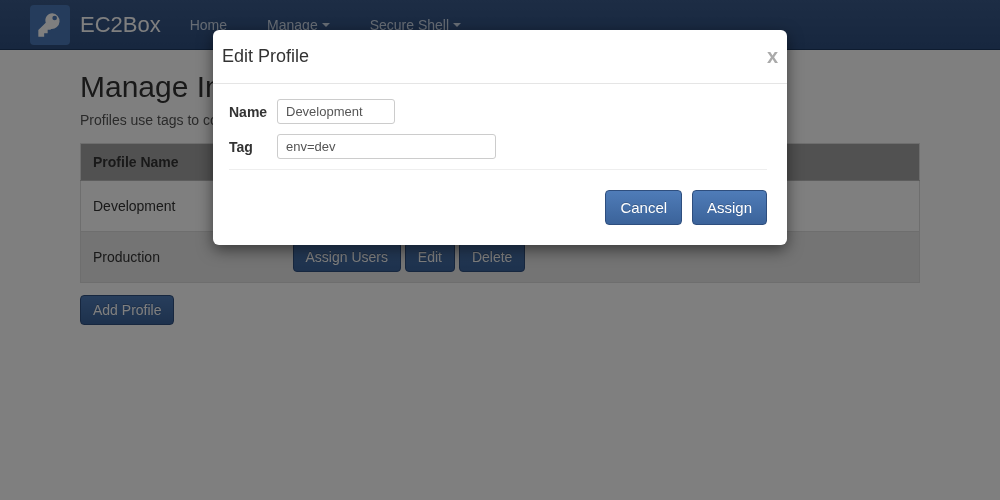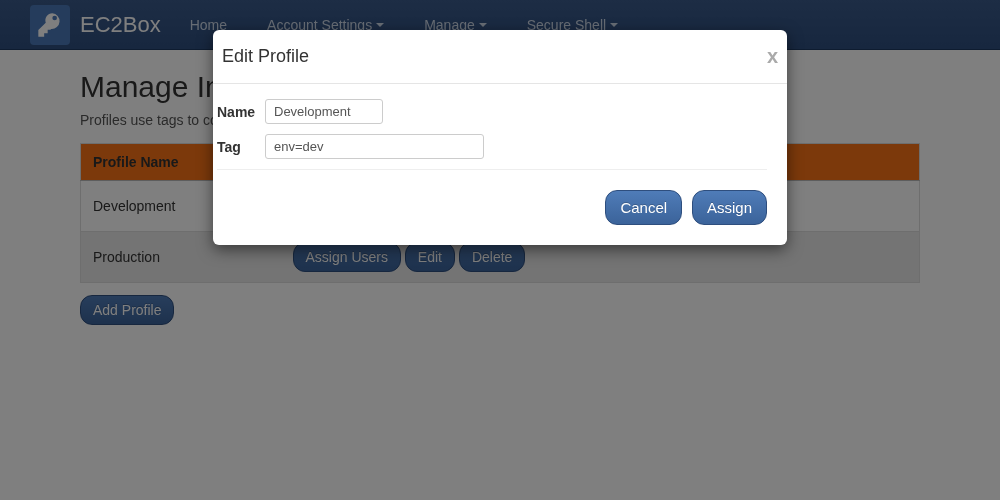--- a/index.html
+++ b/index.html
@@ -14,34 +14,34 @@
   .nav-item { color: #cdd8e8; padding: 15px 14px; cursor: pointer; display: flex; align-items: center; }
   .caret { display: inline-block; width: 0; height: 0; margin-left: 4px; vertical-align: middle; border-top: 4px solid; border-right: 4px solid transparent; border-left: 4px solid transparent; }
 
   
   .page { padding: 20px 80px; }
   .page-title { font-size: 30px; font-weight: 400; color: #333; margin-bottom: 8px; }
   .page-desc { color: #555; margin-bottom: 15px; }
 
   table.profiles { width: 100%; border-collapse: collapse; border: 1px solid #ddd; margin-bottom: 12px; }
   table.profiles th, table.profiles td { padding: 10px 12px; border-top: 1px solid #ddd; text-align: left; vertical-align: middle; }
-  table.profiles thead th { background: #f97316; font-weight: 700; border-bottom: 1px solid #bbb; }
+  table.profiles thead th { background: #a3a3a3; font-weight: 700; border-bottom: 1px solid #bbb; }
   table.profiles tbody tr:nth-child(even) td { background: #e8e8e8; }
   .sort-icons { float: right; font-size: 10px; line-height: 8px; color: #444; }
 
-  .btn { display: inline-block; padding: 6px 12px; font-size: 14px; border-radius: 12px; cursor: pointer; text-align: center; border: 1px solid transparent; }
+  .btn { display: inline-block; padding: 6px 12px; font-size: 14px; border-radius: 4px; cursor: pointer; text-align: center; border: 1px solid transparent; }
   .btn-primary { color: #fff; background: linear-gradient(#4f7cb8, #3b639a); border: 1px solid #2e4e7e; text-shadow: 0 -1px 0 rgba(0,0,0,.2); }
 
   
   .backdrop { position: absolute; inset: 0; background: rgba(0,0,0,.5); }
   .modal { position: absolute; top: 30px; left: 50%; transform: translateX(-50%); width: 574px; background: #fff; border-radius: 6px; box-shadow: 0 5px 15px rgba(0,0,0,.5); }
   .modal-header { padding: 15px 9px; border-bottom: 1px solid #e5e5e5; display: flex; justify-content: space-between; align-items: center; }
   .modal-title { font-size: 18px; font-weight: 400; }
   .close-x { color: #aaa; font-size: 20px; font-weight: 700; cursor: pointer; }
-  .modal-body { padding: 15px 20px 5px 4px; }
+  .modal-body { padding: 15px 20px 5px 16px; }
   .form-row { display: flex; align-items: center; margin-bottom: 10px; }
   .form-label { width: 48px; font-weight: 700; font-size: 14px; }
   .form-input { border: 1px solid #ccc; border-radius: 3px; padding: 4px 8px; font-size: 13px; color: #555; }
   .form-input.name { width: 118px; }
   .form-input.tag { width: 219px; }
   .modal-sep { border-top: 1px solid #eee; margin: 5px 0 0 0; }
   .modal-footer { padding: 15px 20px 20px; text-align: right; }
   .modal-footer .btn { padding: 8px 14px; margin-left: 6px; font-size: 15px; }
 </style>
 </head>
@@ -52,24 +52,20 @@
     <span class="brand-icon">
       <svg viewBox="0 0 24 24">
           <path d="M14 2a6 6 0 0 0-5.65 8L2 16.35V22h5v-3h3v-3h2.35l.65-.65A6 6 0 1 0 14 2zm2 6a2 2 0 1 1 0-4 2 2 0 0 1 0 4z"></path>
         </svg>
     </span>
     <span>EC2Box</span>
   </div>
   <div class="nav-items">
     <div class="nav-item">
         <span>Home</span>
-      </div>
-    <div class="nav-item">
-        <span>Account Settings</span>
-        <span class="caret"></span>
       </div>
     <div class="nav-item">
         <span>Manage</span>
         <span class="caret"></span>
       </div>
     <div class="nav-item">
         <span>Secure Shell</span>
         <span class="caret"></span>
       </div>
   </div>

